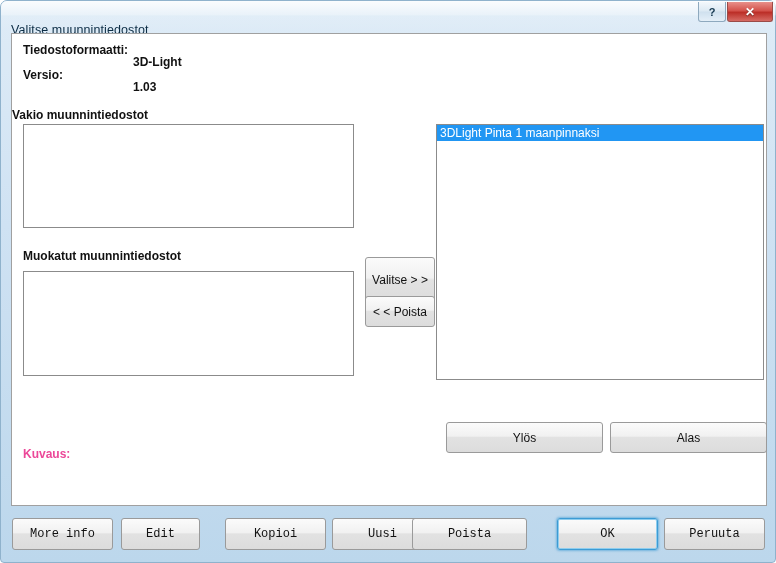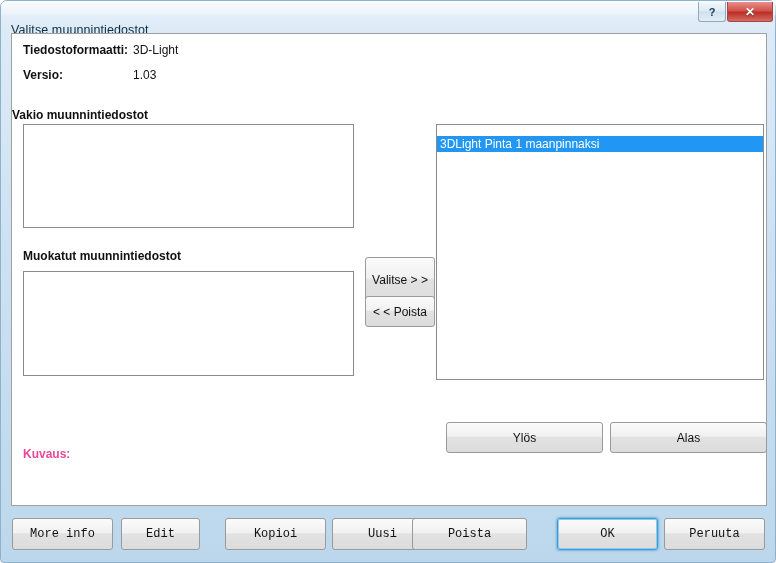--- a/index.html
+++ b/index.html
@@ -111,22 +111,22 @@
     position: absolute;
     left: 11px;
     font-weight: bold;
     font-size: 12px;
     color: #111;
     white-space: nowrap;
   }
   .info-row .ival {
     position: absolute;
     left: 110px;
-    top: 0;
-    font-weight: normal;
+    top: 12px;
+    font-weight: bold;
   }
   #info-format { top: 9px; }
   #info-version { top: 34px; }
 
   
   .section-label {
     position: absolute;
     font-weight: bold;
     font-size: 12px;
     color: #111;
@@ -146,21 +146,20 @@
     line-height: 16px;
     padding: 0 3px;
     font-size: 12px;
     color: #000;
     white-space: nowrap;
     cursor: default;
   }
   .list-item.selected {
     background: #2196f3;
     color: #ffffff;
-    margin-top: 11px;
   }
 
   
   .btn {
     box-sizing: border-box;
     border: 1px solid #9a9a9a;
     border-radius: 3px;
     background: linear-gradient(180deg, #fbfbfb 0%, #f1f1f1 45%, #e2e2e2 50%, #dcdcdc 100%);
     color: #111;
     font-size: 12px;

